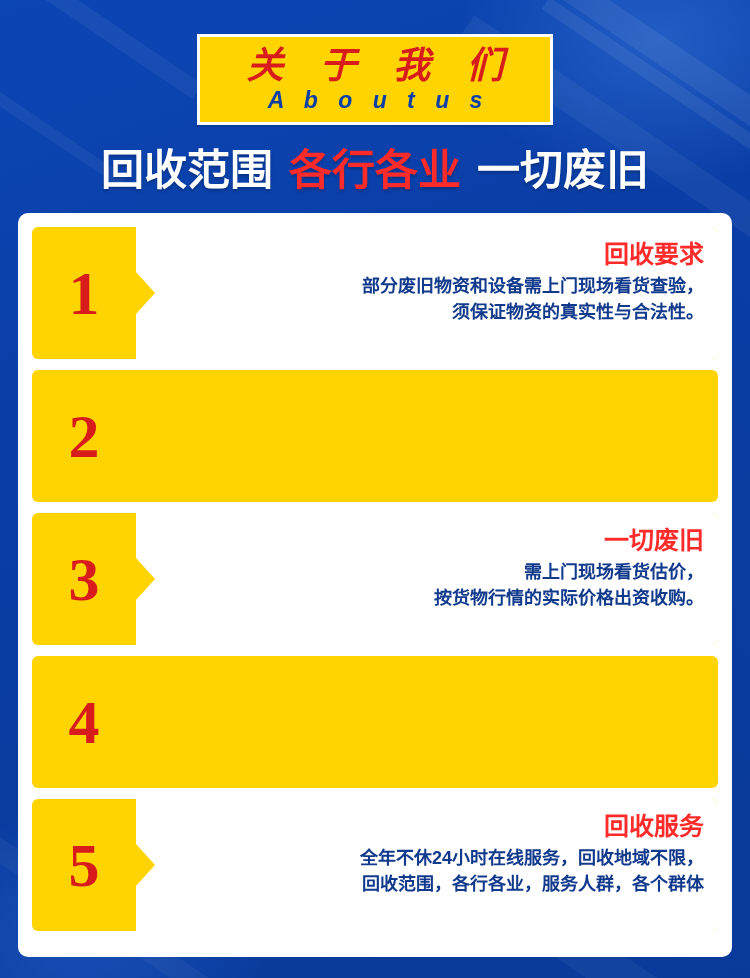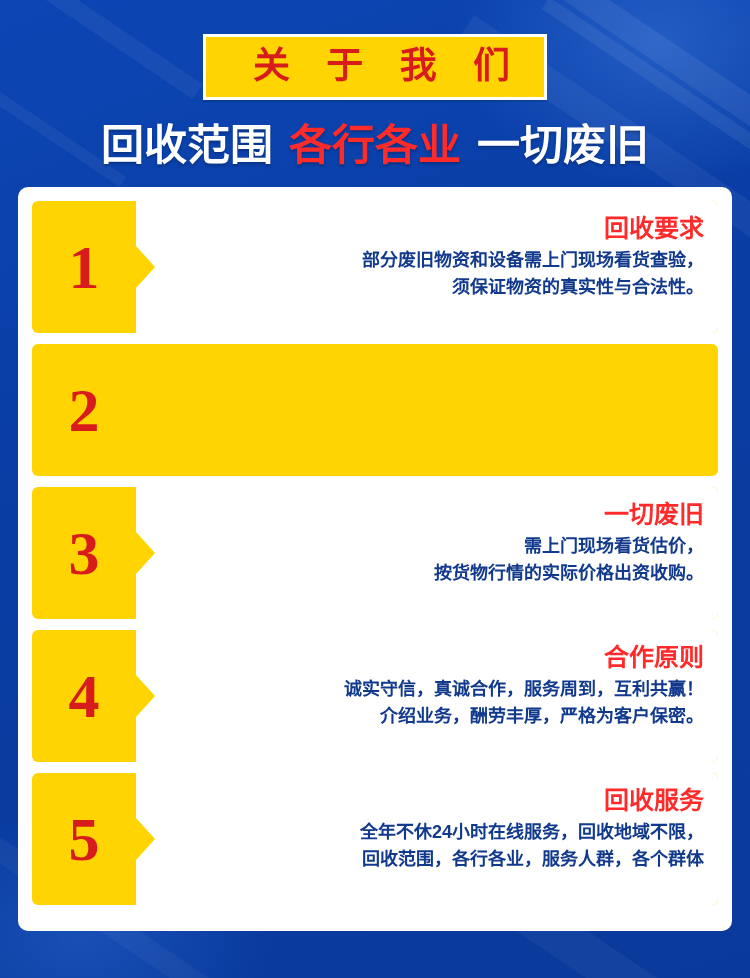--- a/index.html
+++ b/index.html
@@ -54,22 +54,23 @@
   .header {
     position: relative;
     padding-top: 34px;
     text-align: center;
     z-index: 3;
   }
   .title-box {
     display: inline-block;
     background: #ffd400;
     border: 3px solid #ffffff;
-    padding: 7px 21px 9px 34px;
+    padding: 7px 34px 9px 34px;
     box-shadow: 0 2px 0 rgba(0,0,0,0.12);
+    font-style: italic;
   }
   .title-cn {
     font-size: 37px;
     font-weight: bold;
     color: #d81c1c;
     letter-spacing: 13px;
     line-height: 1.18;
     text-indent: 13px;
     white-space: nowrap;
   }
@@ -177,20 +178,21 @@
   <div class="streak s2"></div>
   <div class="streak s3"></div>
   <div class="streak s4"></div>
   <div class="streak s5"></div>
   <div class="streak s6"></div>
   <div class="streak s7"></div>
 
   <div class="header">
     <div class="title-box">
       <div class="title-cn">关 于 我 们</div>
+      <div class="title-en">A b o u t   u s</div>
     </div>
     <div class="subtitle">
       <span>回收范围</span><span class="sp"></span><span class="hl">各行各业</span><span class="sp"></span><span>一切废旧</span>
     </div>
   </div>
 
   <div class="list">
 
     <div class="row">
       <div class="num">1</div>
@@ -209,25 +211,20 @@
       <div class="num">3</div>
       <div class="content">
         <div class="head">一切废旧</div>
         <div class="body-line">需上门现场看货估价，</div>
         <div class="body-line">按货物行情的实际价格出资收购。</div>
       </div>
     </div>
 
     <div class="row">
       <div class="num">4</div>
-      <div class="content">
-        <div class="head">合作原则</div>
-        <div class="body-line">诚实守信，真诚合作，服务周到，互利共赢！</div>
-        <div class="body-line">介绍业务，酬劳丰厚，严格为客户保密。</div>
-      </div>
     </div>
 
     <div class="row">
       <div class="num">5</div>
       <div class="content">
         <div class="head">回收服务</div>
         <div class="body-line">全年不休24小时在线服务，回收地域不限，</div>
         <div class="body-line">回收范围，各行各业，服务人群，各个群体</div>
       </div>
     </div>

